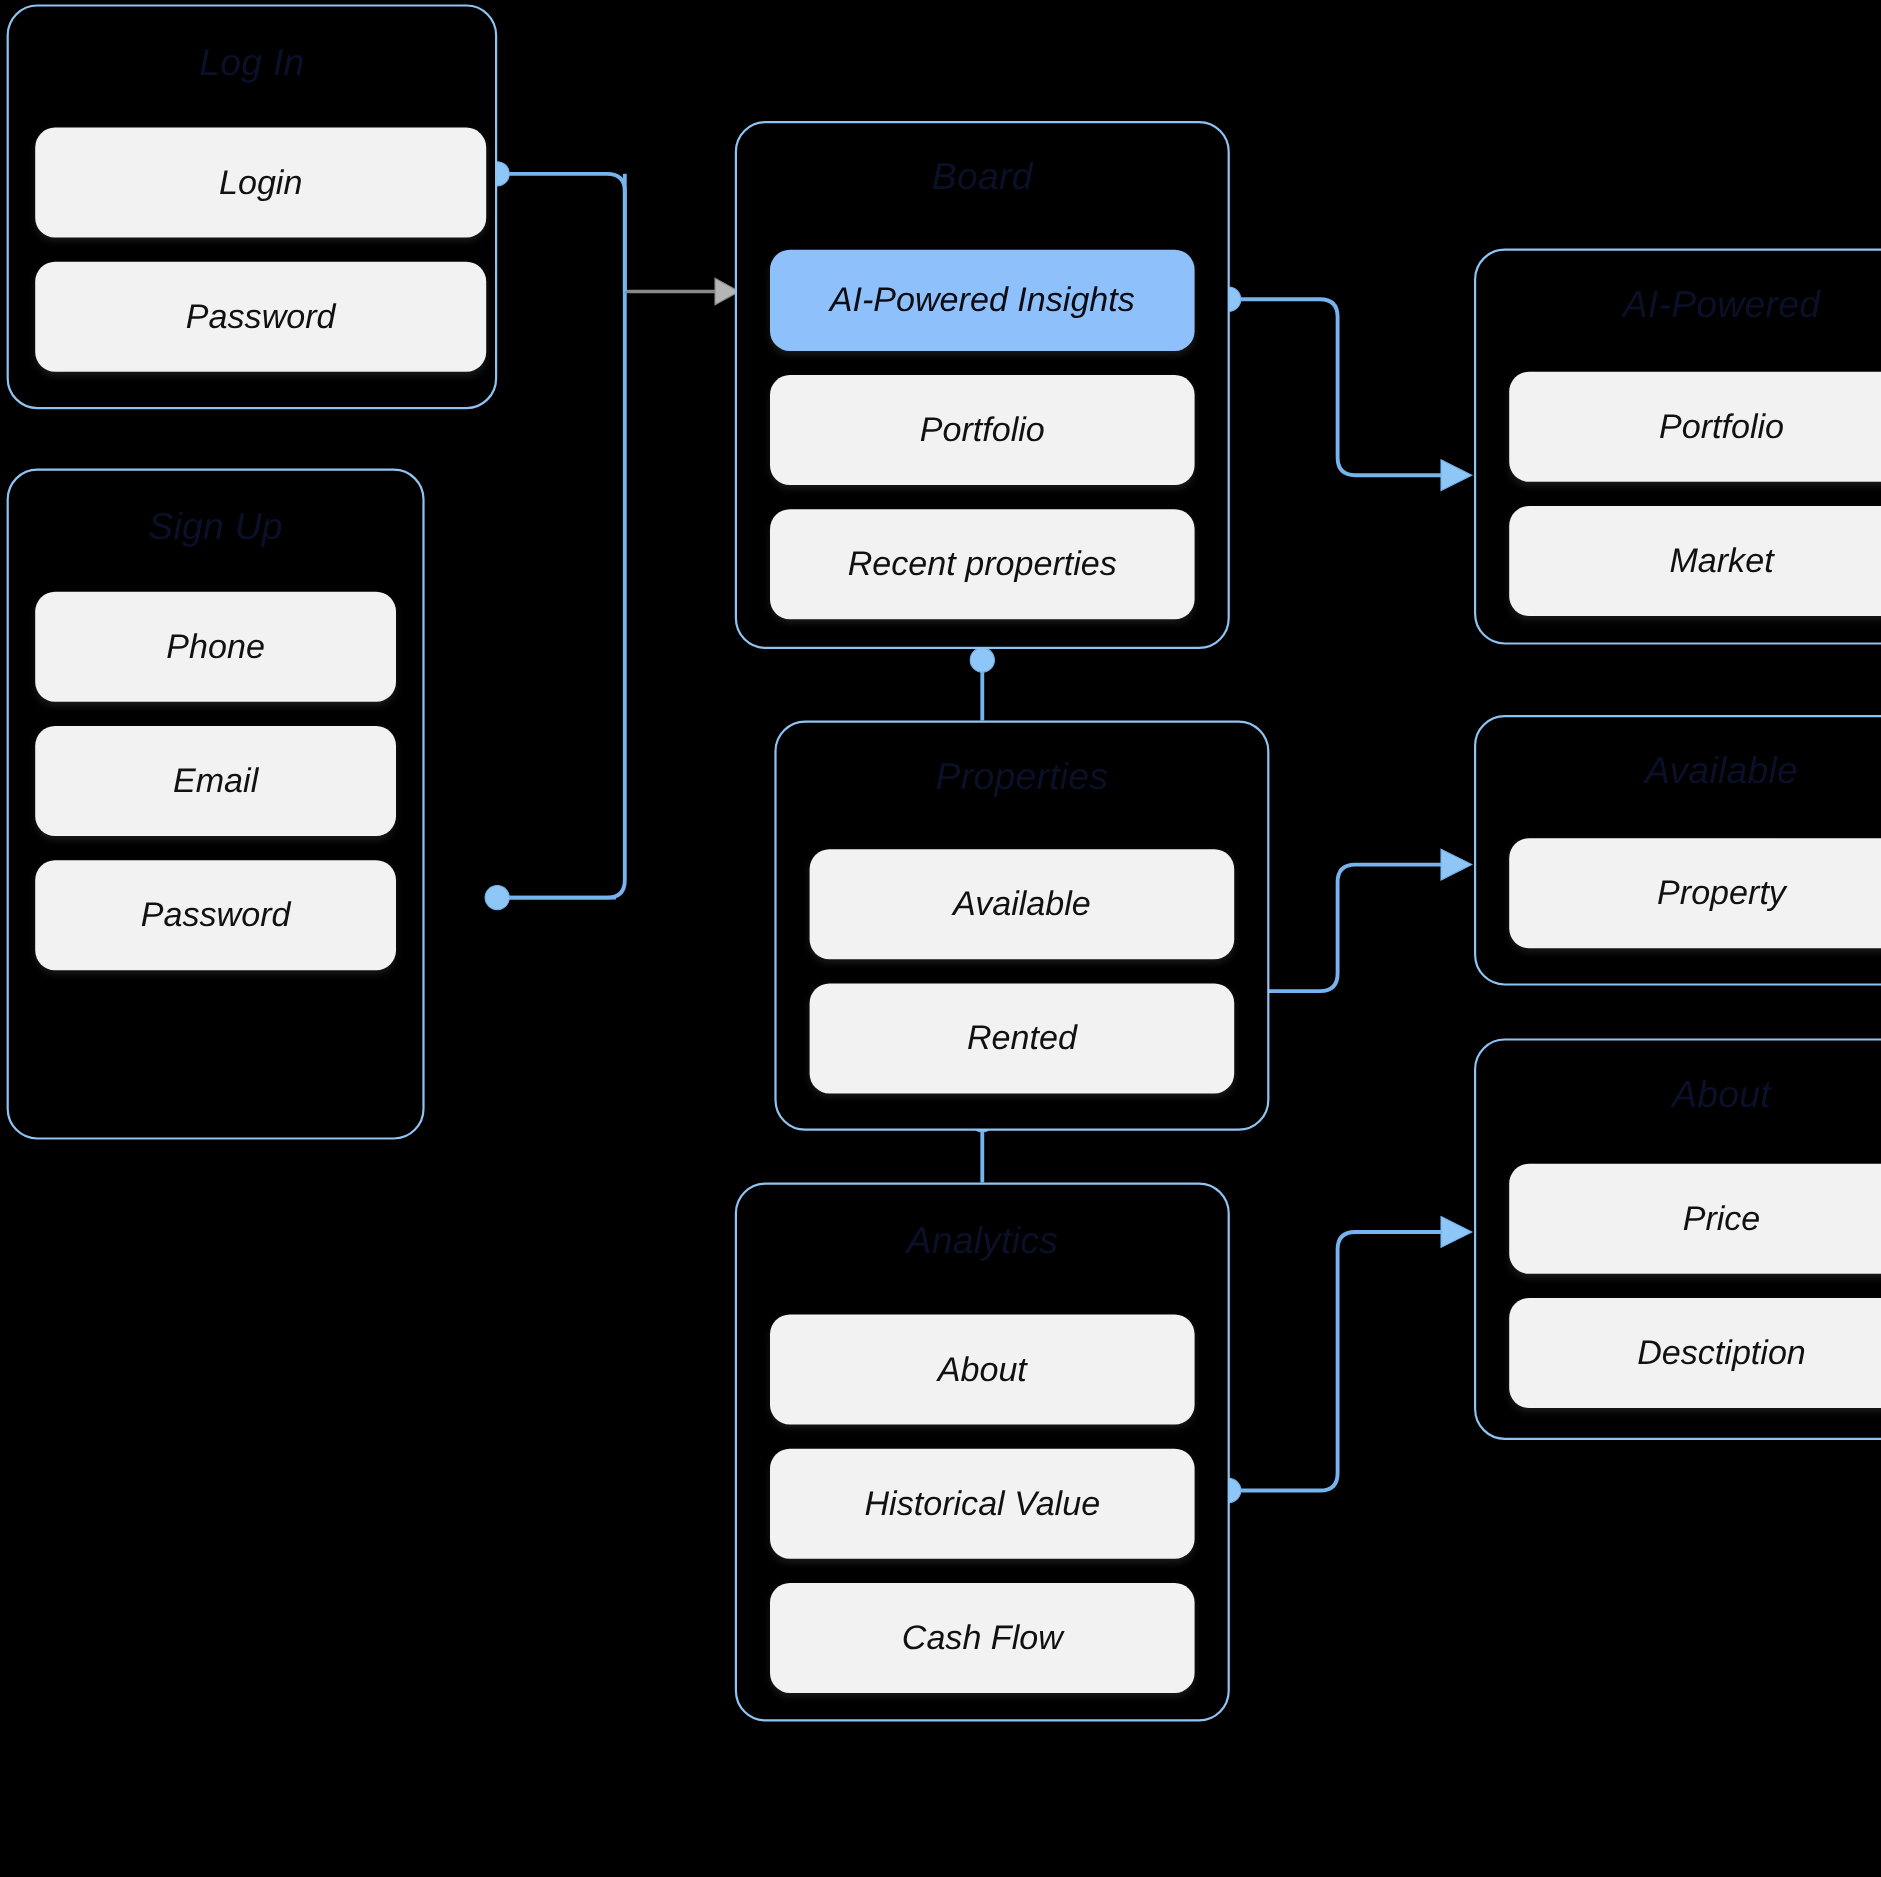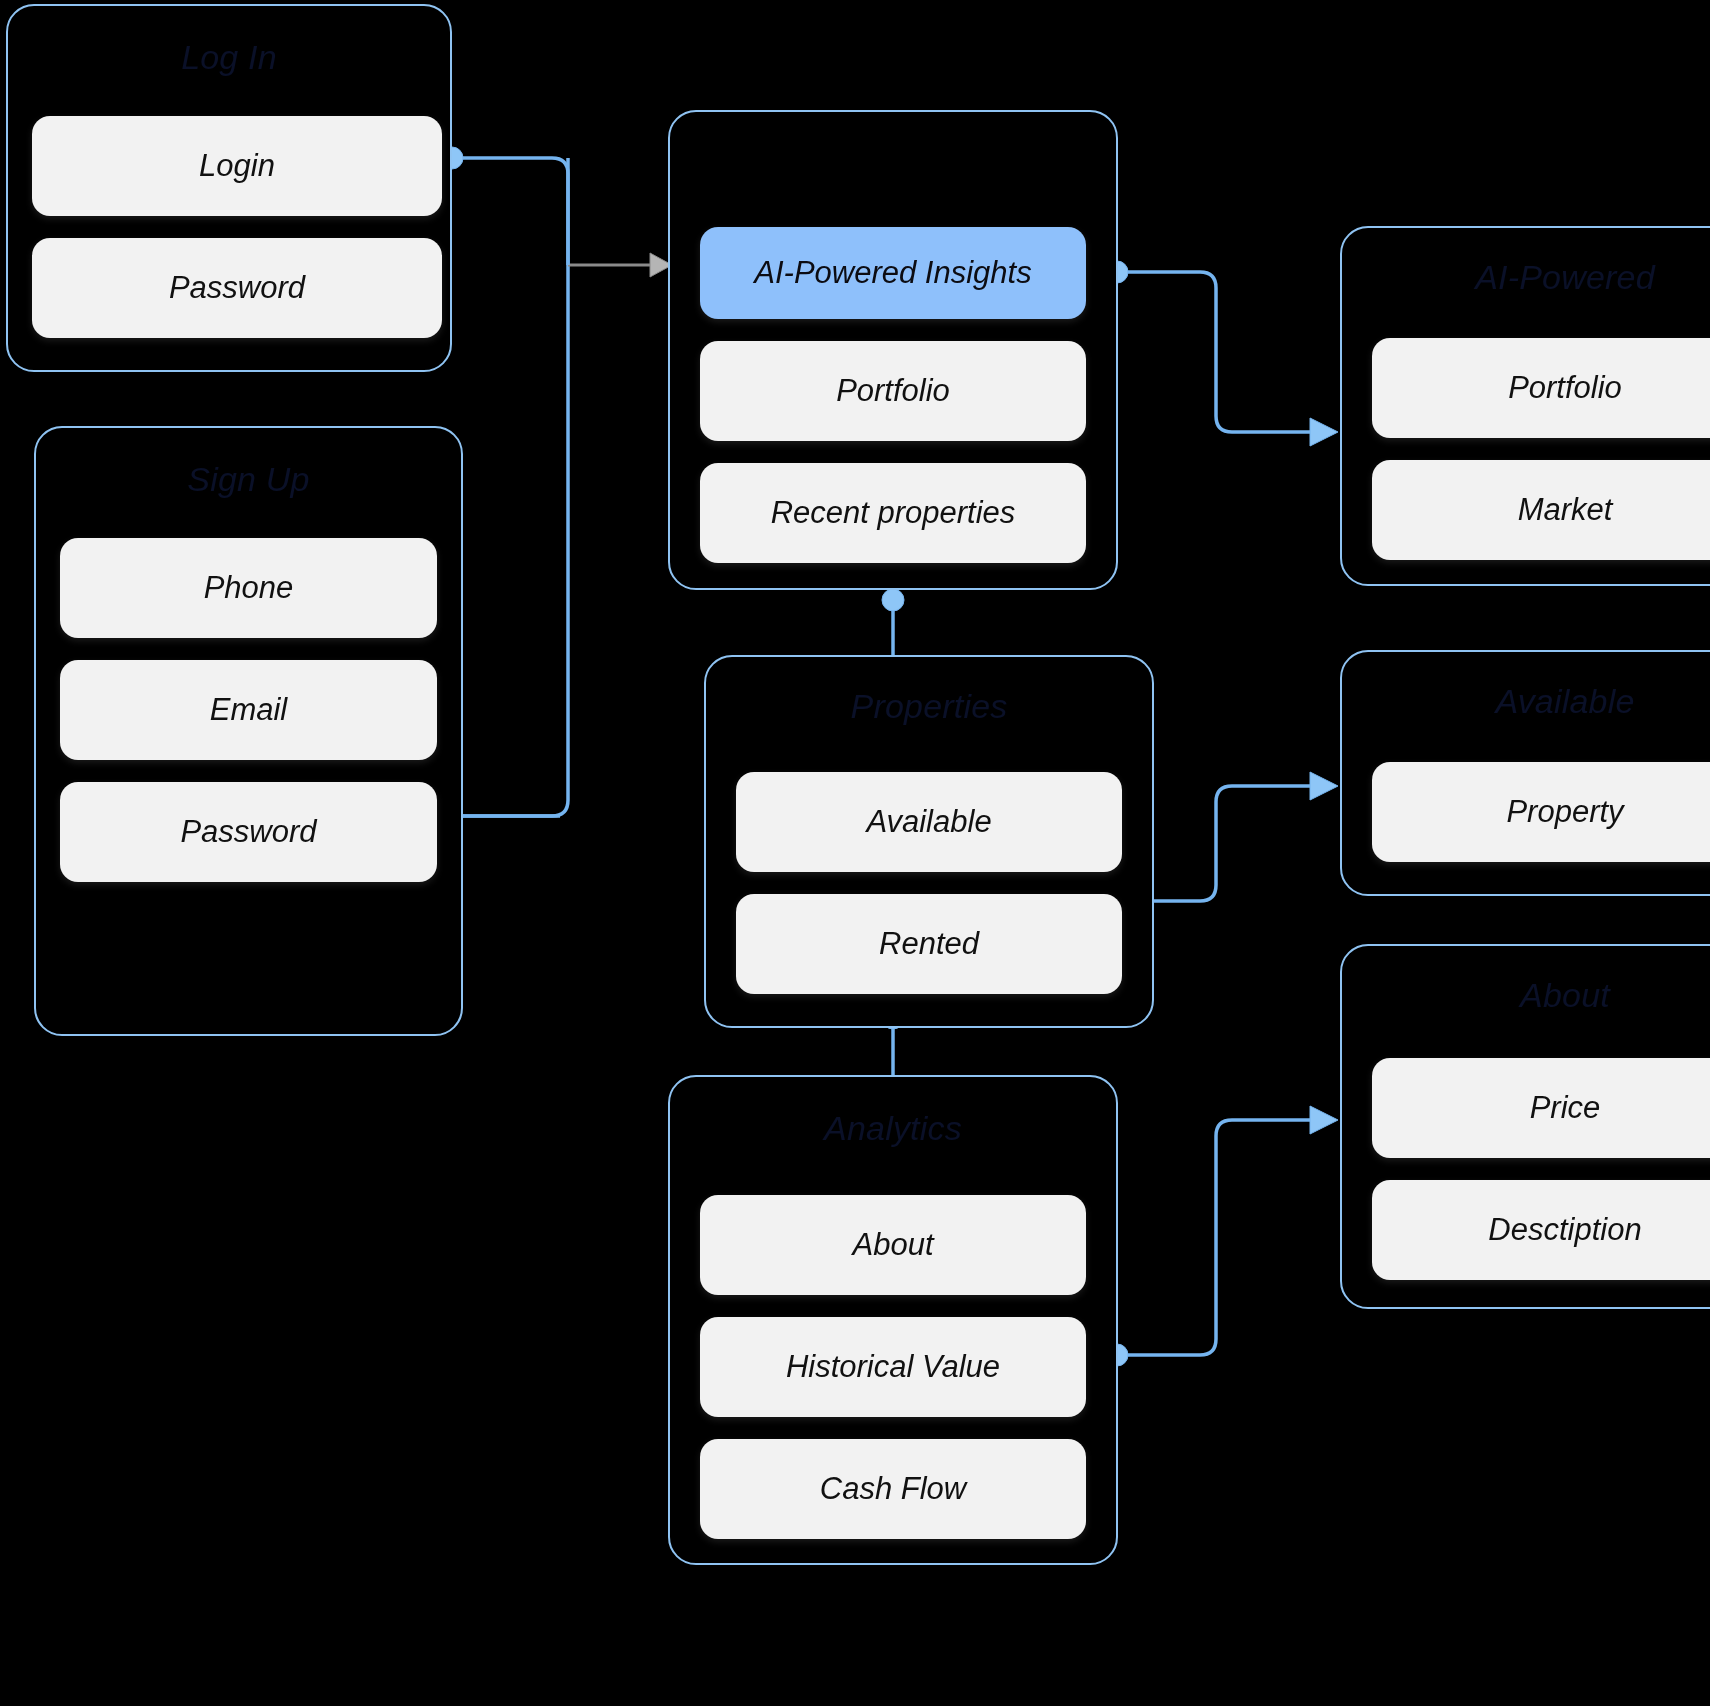--- a/index.html
+++ b/index.html
@@ -140,30 +140,31 @@
   </svg>
 
   <div class="card" style="left:6px; top:4px; width:446px; height:368px;">
     <div class="card-title" style="top:32px;">Log In</div>
     <div class="card-items" style="top:110px; left:24px; right:8px; gap:22px;">
       <div class="item" style="height:100px;">Login</div>
       <div class="item" style="height:100px;">Password</div>
     </div>
   </div>
 
-  <div class="card" style="left:6px; top:426px; width:429px; height:610px;margin-left:28px;">
+  <div class="card" style="left:6px; top:426px; width:380px; height:610px;">
     <div class="card-title" style="top:32px;">Sign Up</div>
     <div class="card-items" style="top:110px; left:24px; right:24px; gap:22px;">
       <div class="item" style="height:100px;">Phone</div>
       <div class="item" style="height:100px;">Email</div>
       <div class="item" style="height:100px;">Password</div>
     </div>
   </div>
 
   <div class="card" style="left:668px; top:110px; width:450px; height:480px;">
+    <div class="card-title" style="top:30px;">Board</div>
     <div class="card-items" style="top:115px; left:30px; right:30px; gap:22px;">
       <div class="item highlight" style="height:92px;">AI-Powered Insights</div>
       <div class="item" style="height:100px;">Portfolio</div>
       <div class="item" style="height:100px;">Recent properties</div>
     </div>
   </div>
 
   <div class="card" style="left:704px; top:655px; width:450px; height:373px;">
     <div class="card-title" style="top:30px;">Properties</div>
     <div class="card-items" style="top:115px; left:30px; right:30px; gap:22px;">

